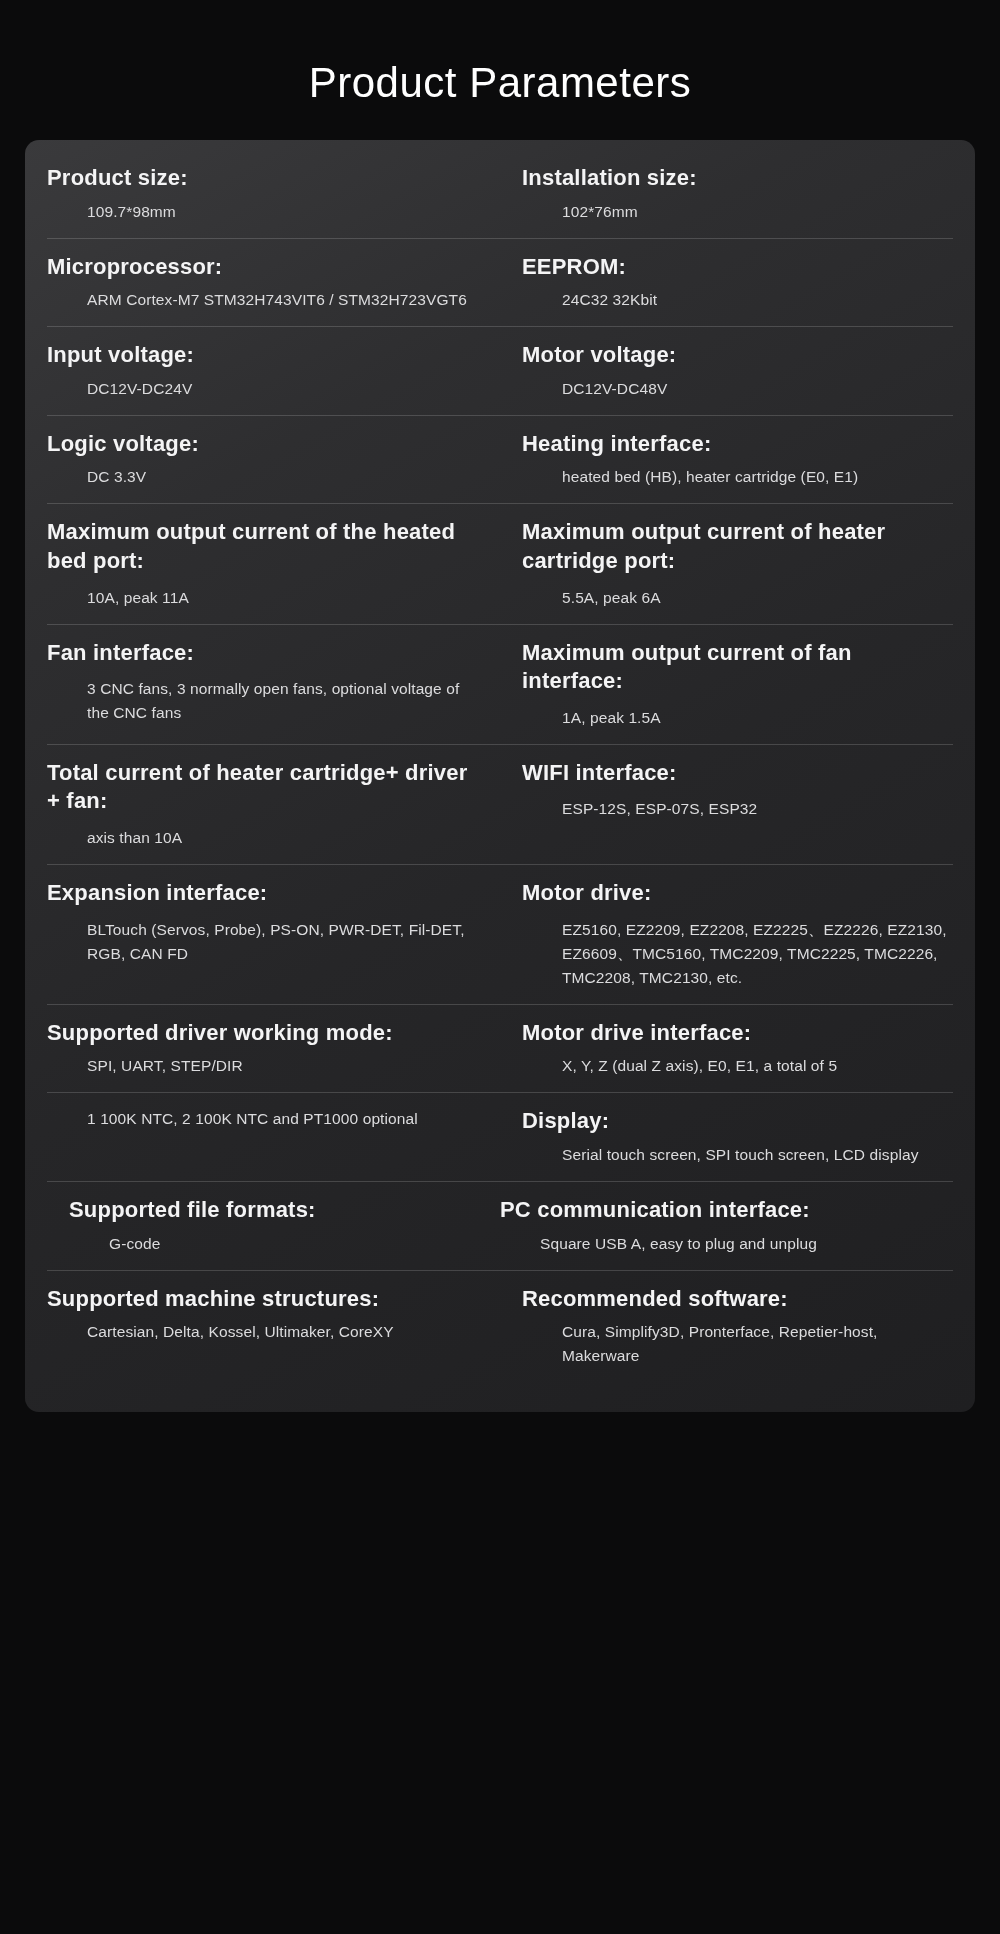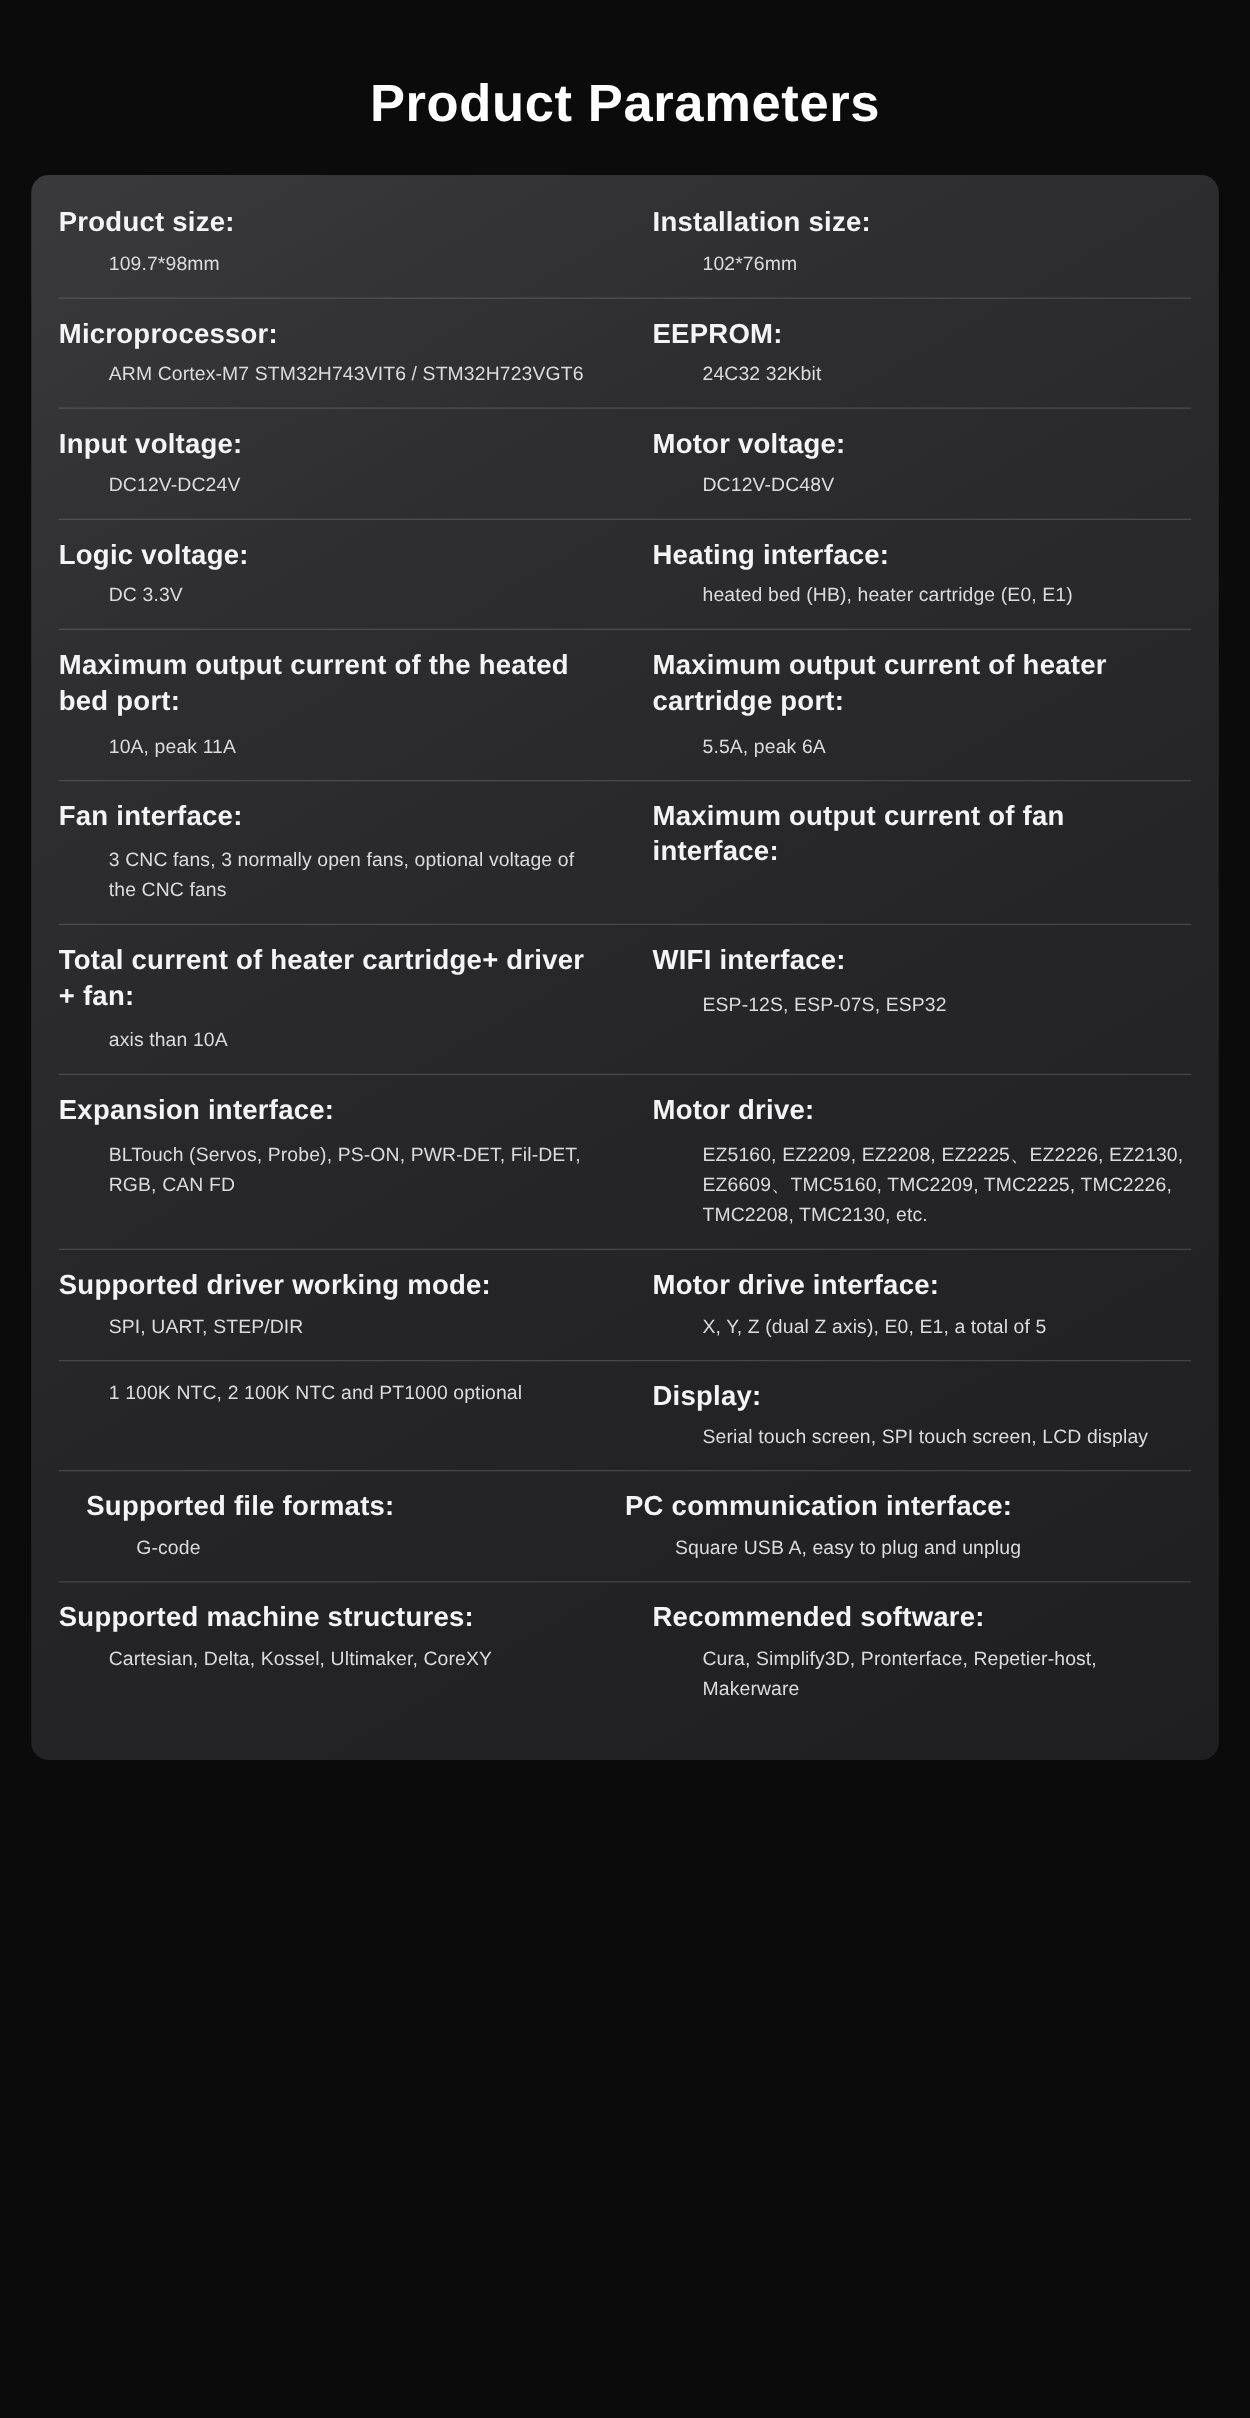--- a/index.html
+++ b/index.html
@@ -17,21 +17,21 @@
   .page {
     width: 1000px;
     height: 1934px;
     background: #0b0b0c;
     box-sizing: border-box;
     position: relative;
   }
   .page-title {
     text-align: center;
     font-size: 42px;
-    font-weight: 700;
+    font-weight: 400;
     letter-spacing: 0.5px;
     color: #ffffff;
     padding-top: 58px;
     padding-bottom: 0;
     line-height: 1.2;
   }
   .spec-card {
     position: absolute;
     left: 25px;
     top: 140px;
@@ -144,20 +144,21 @@
       </div>
     </div>
 
     <div class="row tall">
       <div class="cell">
         <div class="lbl">Fan interface:</div>
         <div class="val">3 CNC fans, 3 normally open fans, optional voltage of the CNC fans</div>
       </div>
       <div class="cell right">
         <div class="lbl">Maximum output current of fan interface:</div>
+        <div class="val">1A, peak 1.5A</div>
       </div>
     </div>
 
     <div class="row tall">
       <div class="cell">
         <div class="lbl">Total current of heater cartridge+ driver + fan:</div>
         <div class="val">axis than 10A</div>
       </div>
       <div class="cell right">
         <div class="lbl">WIFI interface:</div>

